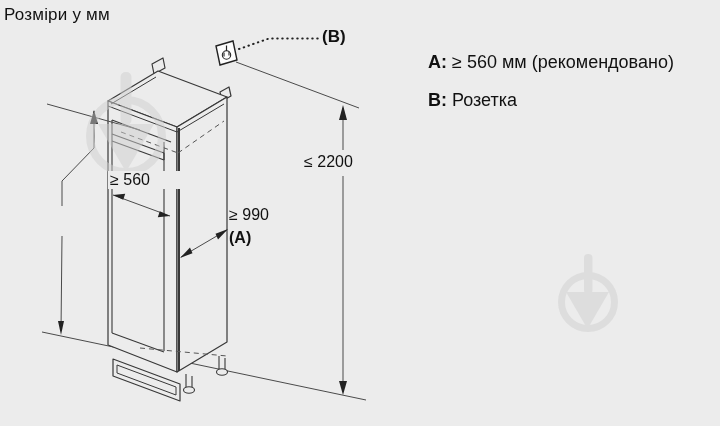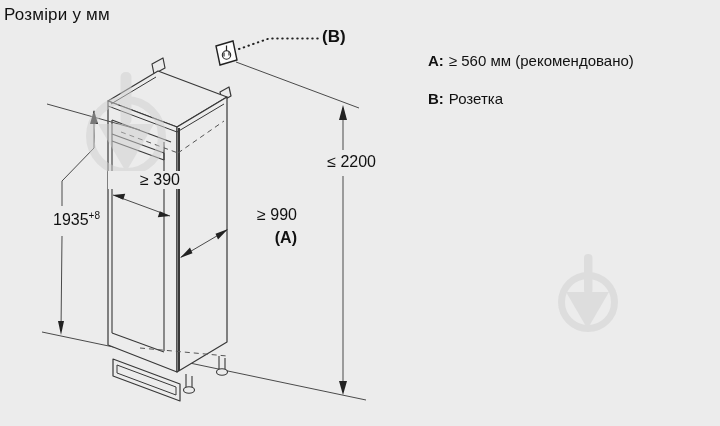--- a/index.html
+++ b/index.html
@@ -6,26 +6,26 @@
   body{
     width:720px;height:426px;position:relative;overflow:hidden;
     background:#ececec;
     font-family:"Liberation Sans", sans-serif;
     color:#111;
   }
   #stage{position:absolute;left:0;top:0;width:720px;height:426px;border-radius:13px;}
   svg{position:absolute;left:0;top:0;}
   .lbl{position:absolute;white-space:nowrap;color:#111;}
   .title{left:4px;top:5px;font-size:17px;letter-spacing:.2px;}
-  .legend-row{position:absolute;left:428px;font-size:15px;}
+  .legend-row{position:absolute;left:428px;font-size:18px;}
   .legend-a{top:52px;}
   .legend-b{top:90px;text-align:center;}
   .legend-key{font-weight:bold;margin-right:5px;}
   .callout-b{left:322px;top:27px;font-size:17px;font-weight:bold;}
-  .dim{font-size:16px;text-align:right;background:#ececec;padding:0 2px;}
+  .dim{font-size:16px;text-align:left;background:#ececec;padding:0 2px;}
   .dim-1935{left:24px;top:210px;width:74px;}
   .dim-1935 sup{font-size:10px;}
   .dim-560{left:108px;top:171px;width:70px;}
   .dim-550{left:227px;top:206px;width:68px;background:transparent;}
   .dim-550-ref{left:227px;top:229px;width:68px;font-weight:bold;background:transparent;}
   .dim-2200{left:302px;top:153px;width:72px;}
 </style>
 </head>
 <body>
 
@@ -148,22 +148,21 @@
 
   <div class="lbl legend-row legend-a">
     <span class="legend-key">A:</span><span>≥ 560 мм (рекомендовано)</span>
   </div>
   <div class="lbl legend-row legend-b">
     <span class="legend-key">B:</span><span>Розетка</span>
   </div>
 
   <div class="lbl callout-b">(B)</div>
 
-  <div class="lbl dim dim-1935"><span>1935</span><sup>+8</sup></div>
 
-  <div class="lbl dim dim-560">≥ 390</div>
+  <div class="lbl dim dim-560">≥ 560</div>
 
   <div class="lbl dim dim-550">≥ 990</div>
   <div class="lbl dim dim-550-ref">(A)</div>
 
   <div class="lbl dim dim-2200">≤ 2200</div>
 
 </div>
 
 </body></html>

